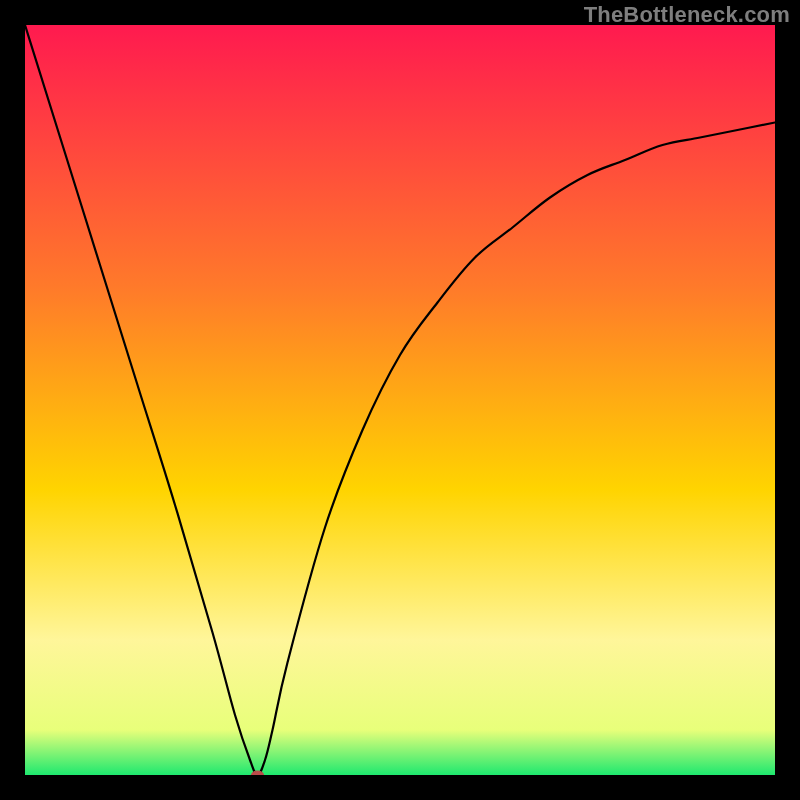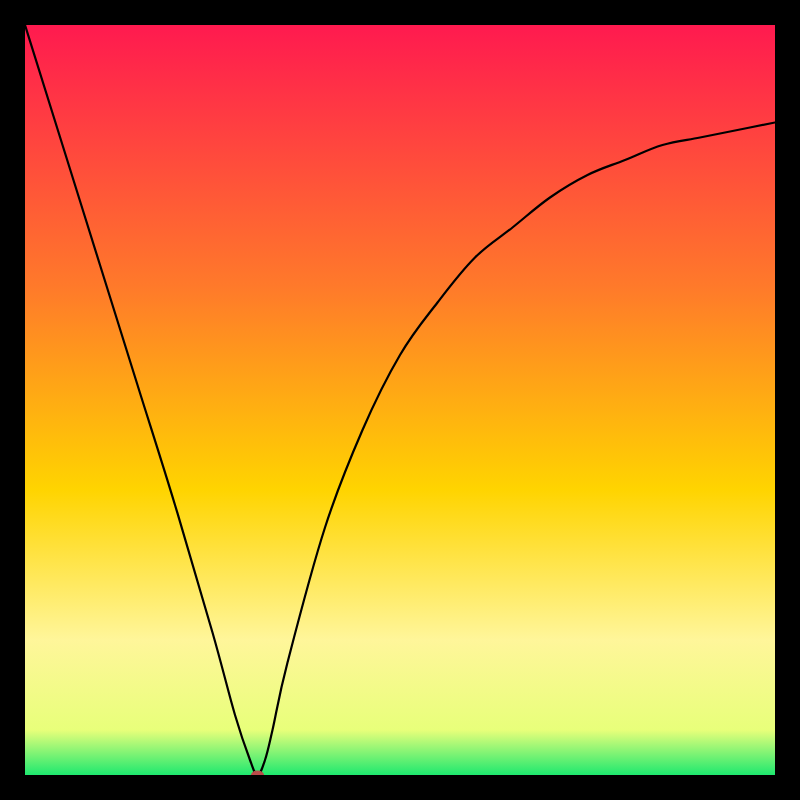--- a/index.html
+++ b/index.html
@@ -51,20 +51,21 @@
   .marker {
     fill: #bb4a4a;
     stroke: #bb4a4a;
   }
 </style>
 </head>
 <body>
 
 <div class="frame">
 
+  <div class="watermark">TheBottleneck.com</div>
 
   <div class="plot-area">
     <svg id="plot-svg" width="750" height="750" viewBox="0 0 750 750">
       <defs>
         <linearGradient id="bg-grad" x1="0" y1="0" x2="0" y2="1">
 
         <stop offset="0.0%" stop-color="#ff1a4f"></stop>
             <stop offset="35.0%" stop-color="#ff7a2a"></stop>
             <stop offset="62.0%" stop-color="#ffd400"></stop>
             <stop offset="82.0%" stop-color="#fff69a"></stop>

